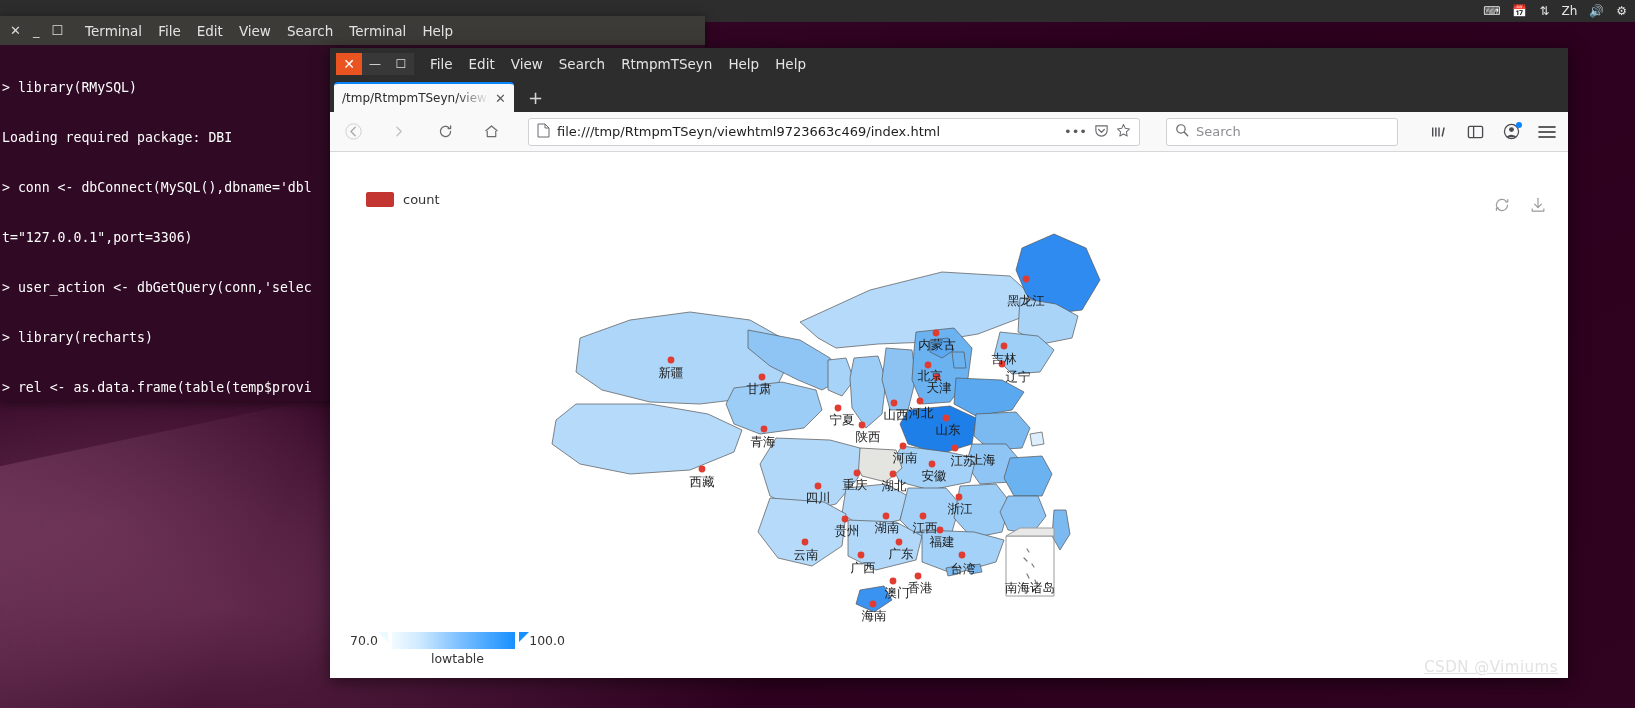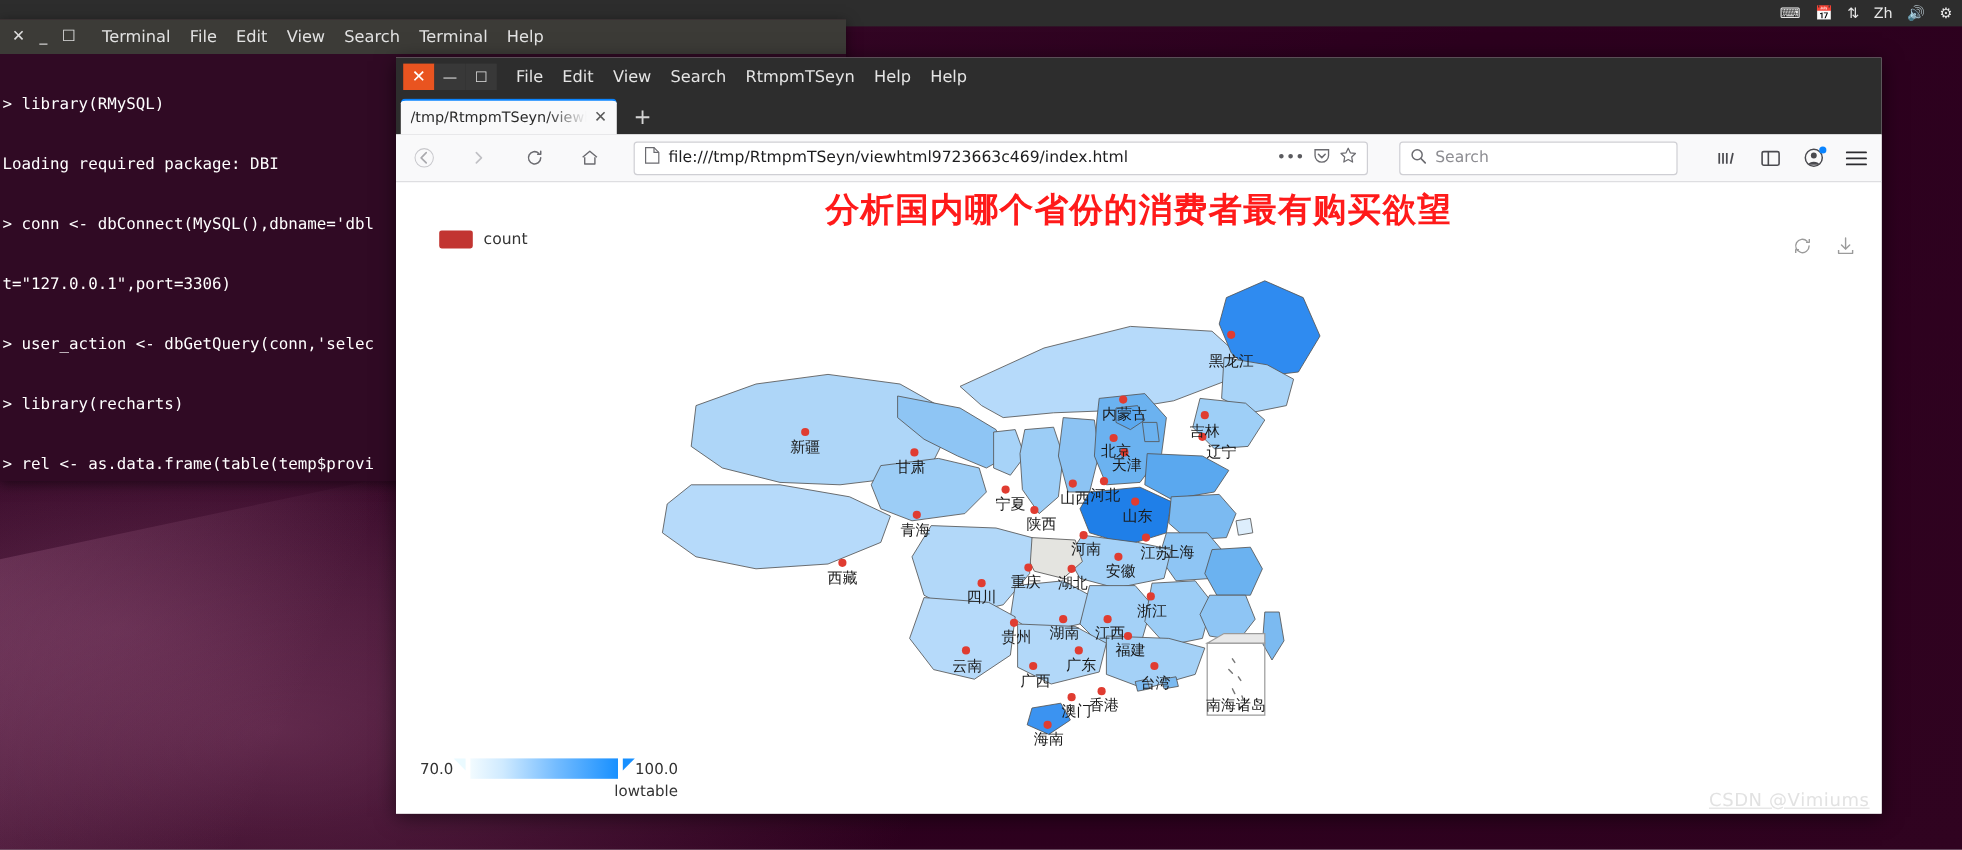--- a/index.html
+++ b/index.html
@@ -161,21 +161,21 @@
   }
   .vismap-tri-l {
     width: 0; height: 0; border-left: 10px solid transparent;
     border-top: 10px solid #eafaff; align-self: flex-start;
   }
   .vismap-tri-r {
     width: 0; height: 0; border-right: 10px solid transparent;
     border-top: 10px solid #1890ff; align-self: flex-start;
   }
   .vismap-num { font-size: 12.5px; color: #333; line-height: 1; padding-bottom: 2px; }
-  .vismap-sub { display: flex; justify-content: flex-end; margin-top: 2px; }
+  .vismap-sub { display: flex; justify-content: center; margin-top: 2px; }
   .vismap-sub span { font-size: 12.5px; color: #333; }
 
   .watermark {
     position: absolute; right: 10px; bottom: 2px;
     font-size: 15px; color: #e2e2e2; letter-spacing: 0.5px; text-decoration: underline;
   }
 </style>
 </head>
 <body>
 
@@ -342,21 +342,20 @@
       <div class="nav-btn">
         <svg width="18" height="14" viewBox="0 0 18 14">
             <path d="M1 2 H17 M1 7 H17 M1 12 H17" stroke="#2b2b2f" stroke-width="1.6" stroke-linecap="round"></path>
           </svg>
       </div>
     </div>
   </div>
 
   <div class="page">
 
-    <div class="chart-title">分析国内哪个省份的消费者最有购买欲望</div>
 
     <div class="legend">
       <div class="legend-swatch"></div>
       <div class="legend-label">count</div>
     </div>
 
     <div class="toolbox">
       <span class="tool-ico">
         <svg width="18" height="18" viewBox="0 0 20 20">
             <path d="M16.2 10a6.2 6.2 0 1 1-1.9-4.5" fill="none" stroke="#9b9b9b" stroke-width="1.3" stroke-linecap="round"></path>

